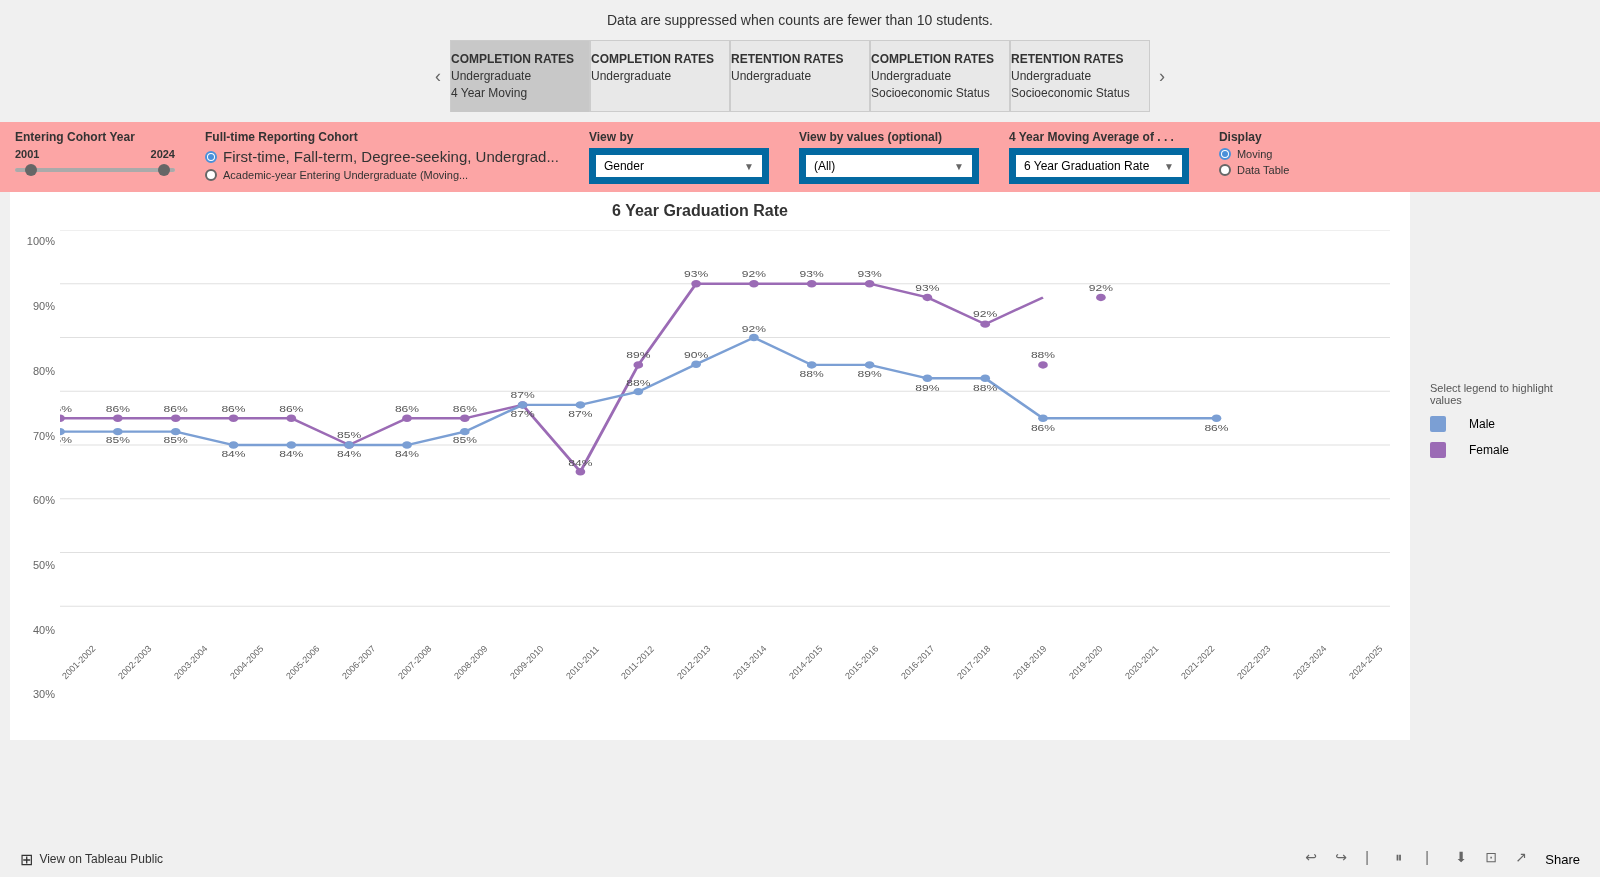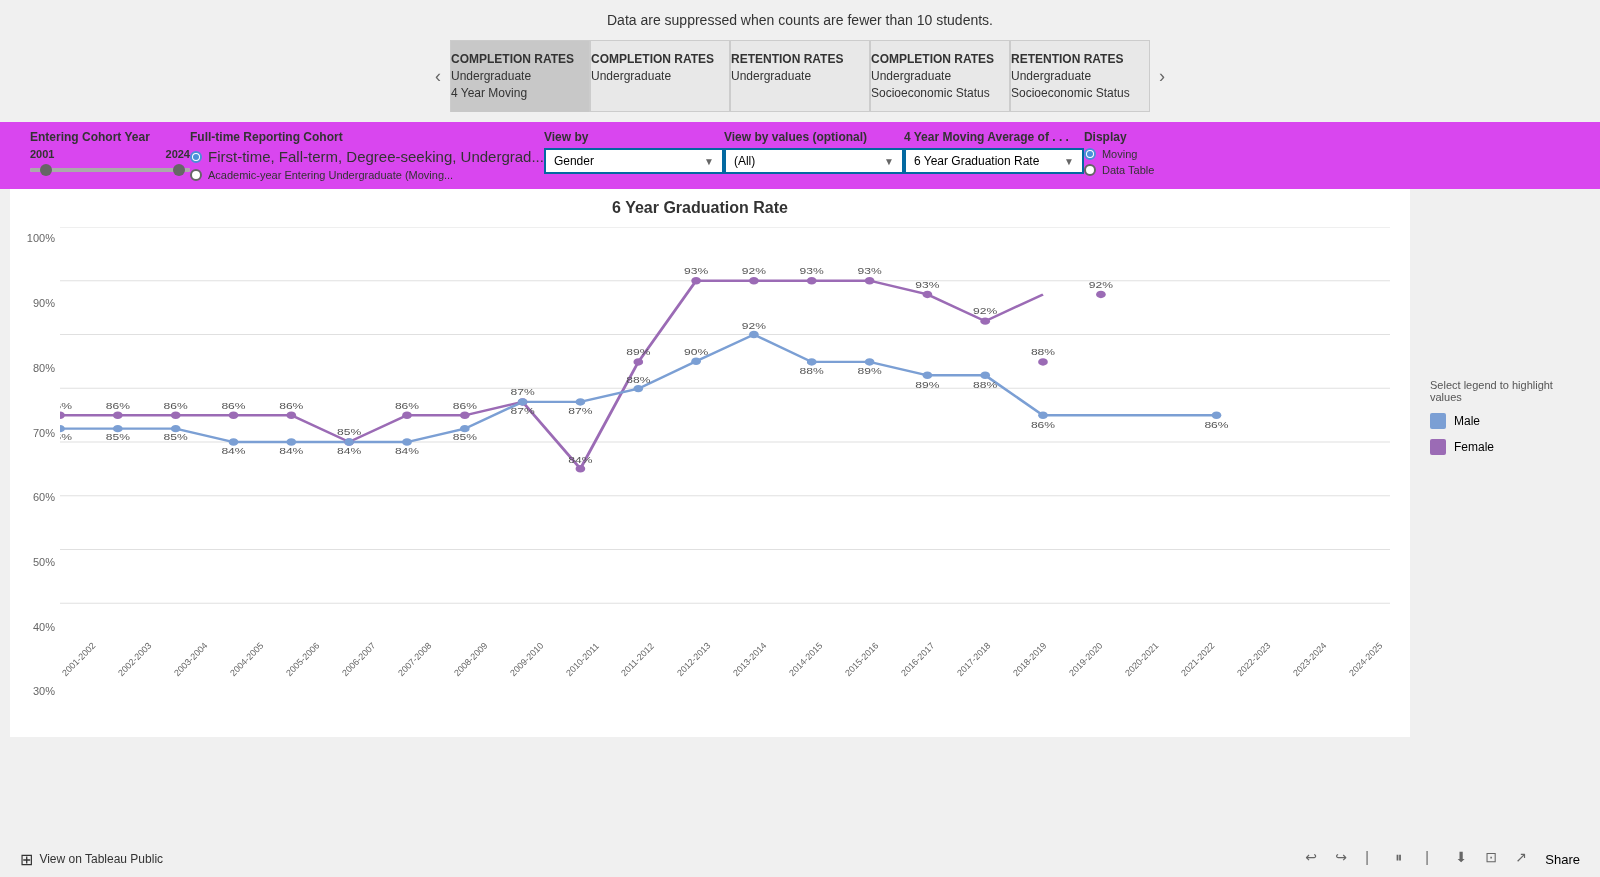--- a/index.html
+++ b/index.html
@@ -13,41 +13,41 @@
     
     .nav-arrow { width: 24px; height: 24px; cursor: pointer; display: flex; align-items: center; justify-content: center; color: #666; font-size: 18px; }
     
     .nav-tabs { display: flex; gap: 0; }
     
     .nav-tab { padding: 10px 0; background: #e8e8e8; border: 1px solid #ccc; cursor: pointer; min-width: 140px; font-size: 12px; color: #333; line-height: 1.4; }
     .nav-tab.active { background: #c8c8c8; border-bottom: none; }
     .nav-tab .tab-title { font-weight: bold; font-size: 12px; }
     .nav-tab .tab-subtitle { font-size: 12px; }
     
-    .controls-row { display: flex; align-items: flex-start; padding: 8px 30px; background: #d946ef; }
+    .controls-row { display: flex; align-items: flex-start; padding: 8px 15px; gap: 30px; background: #fca5a5; }
     
     .control-group { display: flex; flex-direction: column; gap: 4px; }
     .control-label { font-size: 12px; font-weight: bold; color: #333; }
     .year-bounds { display: flex; justify-content: space-between; font-size: 11px; color: #333; width: 160px; font-weight: bold; }
     .slider-track { width: 160px; height: 4px; background: #ccc; border-radius: 2px; margin: 4px 0; position: relative; }
     .slider-fill { position: absolute; left: 0; right: 0; top: 0; height: 4px; background: #aaa; border-radius: 2px; }
     .slider-thumb { position: absolute; width: 12px; height: 12px; background: #666; border-radius: 50%; top: -4px; left: 10px; }
     .slider-thumb2 { position: absolute; width: 12px; height: 12px; background: #666; border-radius: 50%; top: -4px; right: 5px; }
     
     .radio-group { display: flex; flex-direction: column; gap: 4px; }
     .radio-item { display: flex; align-items: center; gap: 6px; font-size: 11px; color: #333; }
     .radio-circle { width: 12px; height: 12px; border-radius: 50%; border: 2px solid #666; background: #fff; flex-shrink: 0; }
     .radio-dot { width: 12px; height: 12px; border-radius: 50%; border: 2px solid #4a90d9; background: #fff; flex-shrink: 0; position: relative; }
     .radio-dot::after { content: ''; position: absolute; width: 6px; height: 6px; background: #4a90d9; border-radius: 50%; top: 1px; left: 1px; }
-    .select-box { border: 2px solid #0369a1; background: #fff; padding: 4px 8px; font-size: 12px; min-width: 180px; display: flex; justify-content: space-between; align-items: center; cursor: pointer; }
+    .select-box { border: 7px solid #0369a1; background: #fff; padding: 4px 8px; font-size: 12px; min-width: 180px; display: flex; justify-content: space-between; align-items: center; cursor: pointer; }
     .select-arrow { font-size: 10px; color: #666; }
     
     .chart-title { text-align: center; font-size: 16px; font-weight: bold; color: #333; margin-bottom: 10px; }
     .legend-title { font-size: 11px; color: #555; }
-    .legend-item { display: flex; align-items: center; gap: 8px; font-size: 12px; }
+    .legend-item { display: flex; align-items: center; gap: 23px; font-size: 12px; }
     .legend-color { width: 16px; height: 16px; border-radius: 2px; }
     
     .bottom-bar { display: flex; align-items: center; justify-content: space-between; padding: 8px 20px; background: #f0f0f0; position: absolute; bottom: 0; left: 0; right: 0; }
     .tableau-link { display: flex; align-items: center; gap: 6px; font-size: 12px; color: #333; cursor: pointer; }
     .bottom-icons { display: flex; gap: 10px; align-items: center; }
     .bottom-icon { width: 20px; height: 20px; color: #666; cursor: pointer; font-size: 14px; }
     
     .moving-avg-label { font-size: 12px; font-weight: bold; color: #333; }
   </style>
 </head>

